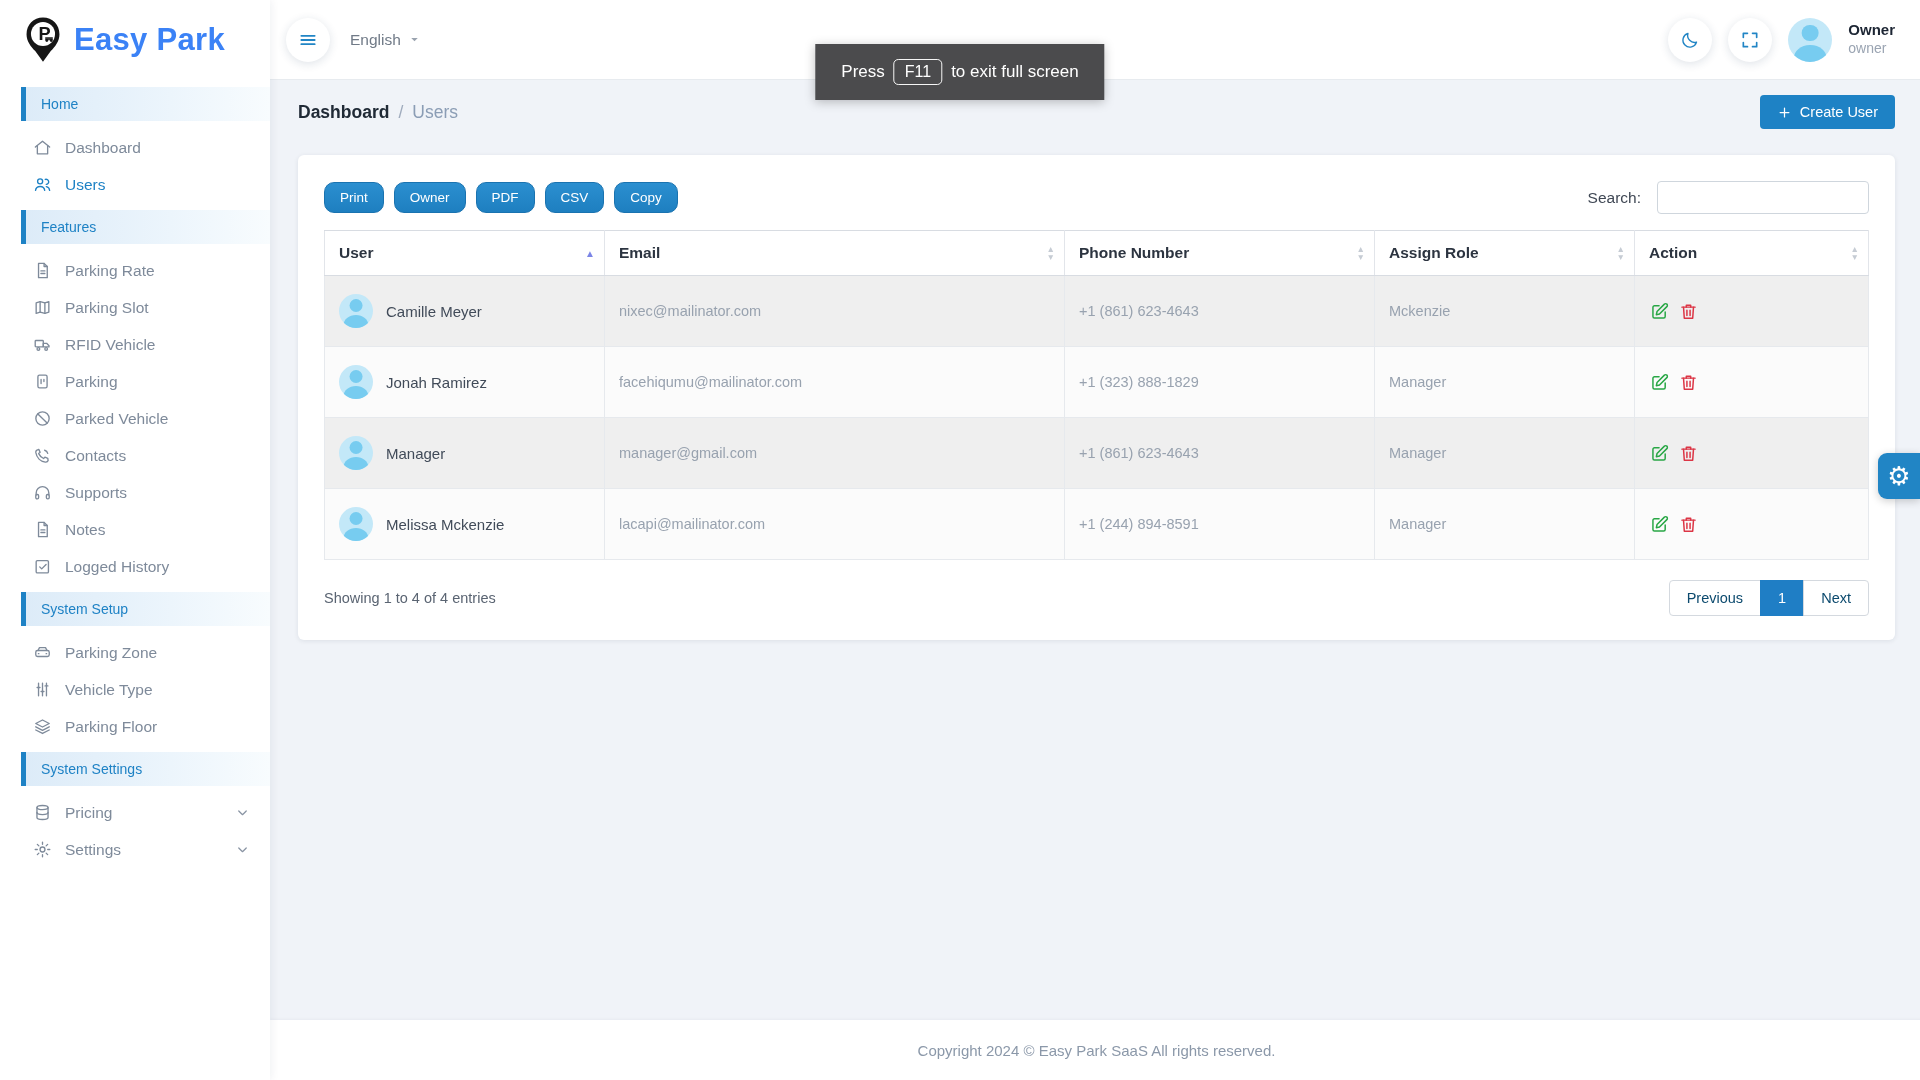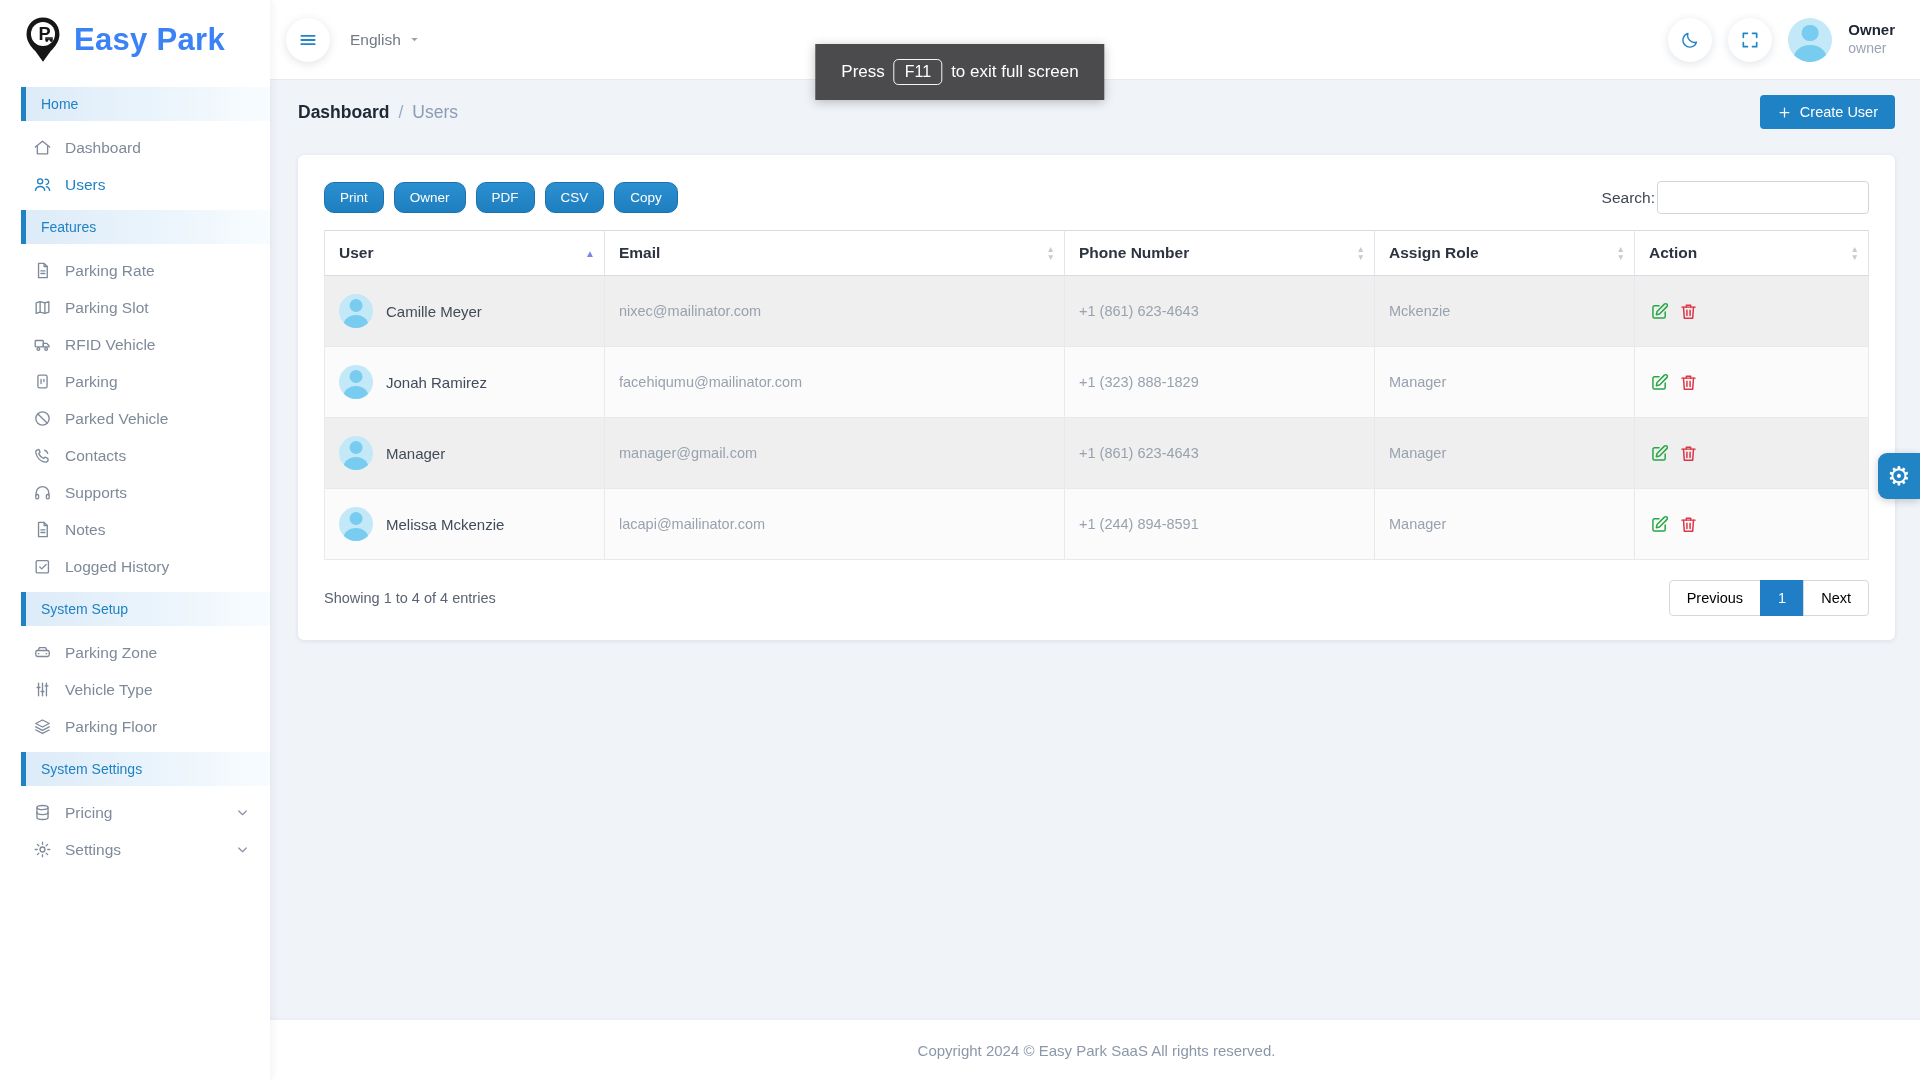--- a/index.html
+++ b/index.html
@@ -96,21 +96,21 @@
     margin-top:26px; background:#fff; border-radius:6px;
     box-shadow:0 1px 5px rgba(21,34,50,.09); padding:26px 26px 24px 26px;
   }
   .card-tools { display:flex; align-items:center; justify-content:space-between; margin-bottom:16px; }
   .export-buttons { display:flex; gap:10px; }
   .btn-export {
     background:linear-gradient(#2b8fd0,#1e7fc0); color:#fff; border:1px solid #1a73b0;
     border-radius:10px; padding:7px 15px; font-size:13.5px; cursor:pointer;
     font-family:"Liberation Sans",sans-serif;
   }
-  .search-box { display:flex; align-items:center; gap:2px; font-size:15.5px; color:#3f4754; }
+  .search-box { display:flex; align-items:center; gap:16px; font-size:15.5px; color:#3f4754; }
   .search-box input {
     width:212px; height:33px; border:1px solid #cfd6dd; border-radius:4px; padding:4px 10px;
     font-size:14px; outline:none; font-family:"Liberation Sans",sans-serif;
   }
 
   table { width:100%; border-collapse:collapse; table-layout:fixed; }
   th {
     text-align:left; font-size:15.5px; font-weight:700; color:#2c3440;
     padding:13px 26px 13px 14px; border:1px solid #e2e5ea;
     border-top:1px solid #d8dce2; border-bottom:1px solid #d8dce2; position:relative;
@@ -126,21 +126,21 @@
   .action-cell { display:flex; gap:8px; align-items:center; }
   .icon-btn { background:none; border:none; padding:0; cursor:pointer; display:flex; }
   .icon-btn svg { width:21px; height:21px; }
   .icon-edit { color:#28a745; }
   .icon-trash { color:#dc3545; }
 
   .table-footer { display:flex; align-items:center; justify-content:space-between; margin-top:20px; }
   .summary { font-size:14.5px; color:#5a6472; }
   .pagination { display:flex; }
   .page-btn {
-    padding:9px 17px; border:1px solid #d4d9df; background:#fff; color:#000000; font-size:14.5px;
+    padding:9px 17px; border:1px solid #d4d9df; background:#fff; color:#0c4a6e; font-size:14.5px;
     cursor:pointer; font-family:"Liberation Sans",sans-serif; margin-left:-1px;
   }
   .page-btn:first-child { border-radius:4px 0 0 4px; margin-left:0; }
   .page-btn:last-child { border-radius:0 4px 4px 0; }
   .page-btn.active { background:#1f7ec5; border-color:#1f7ec5; color:#fff; }
 
   .footer {
     height:60px; min-height:60px; background:#fff; display:flex; align-items:center; justify-content:center;
     font-size:15px; color:#8b98a9; box-shadow:0 -1px 3px rgba(21,34,50,.04);
   }

